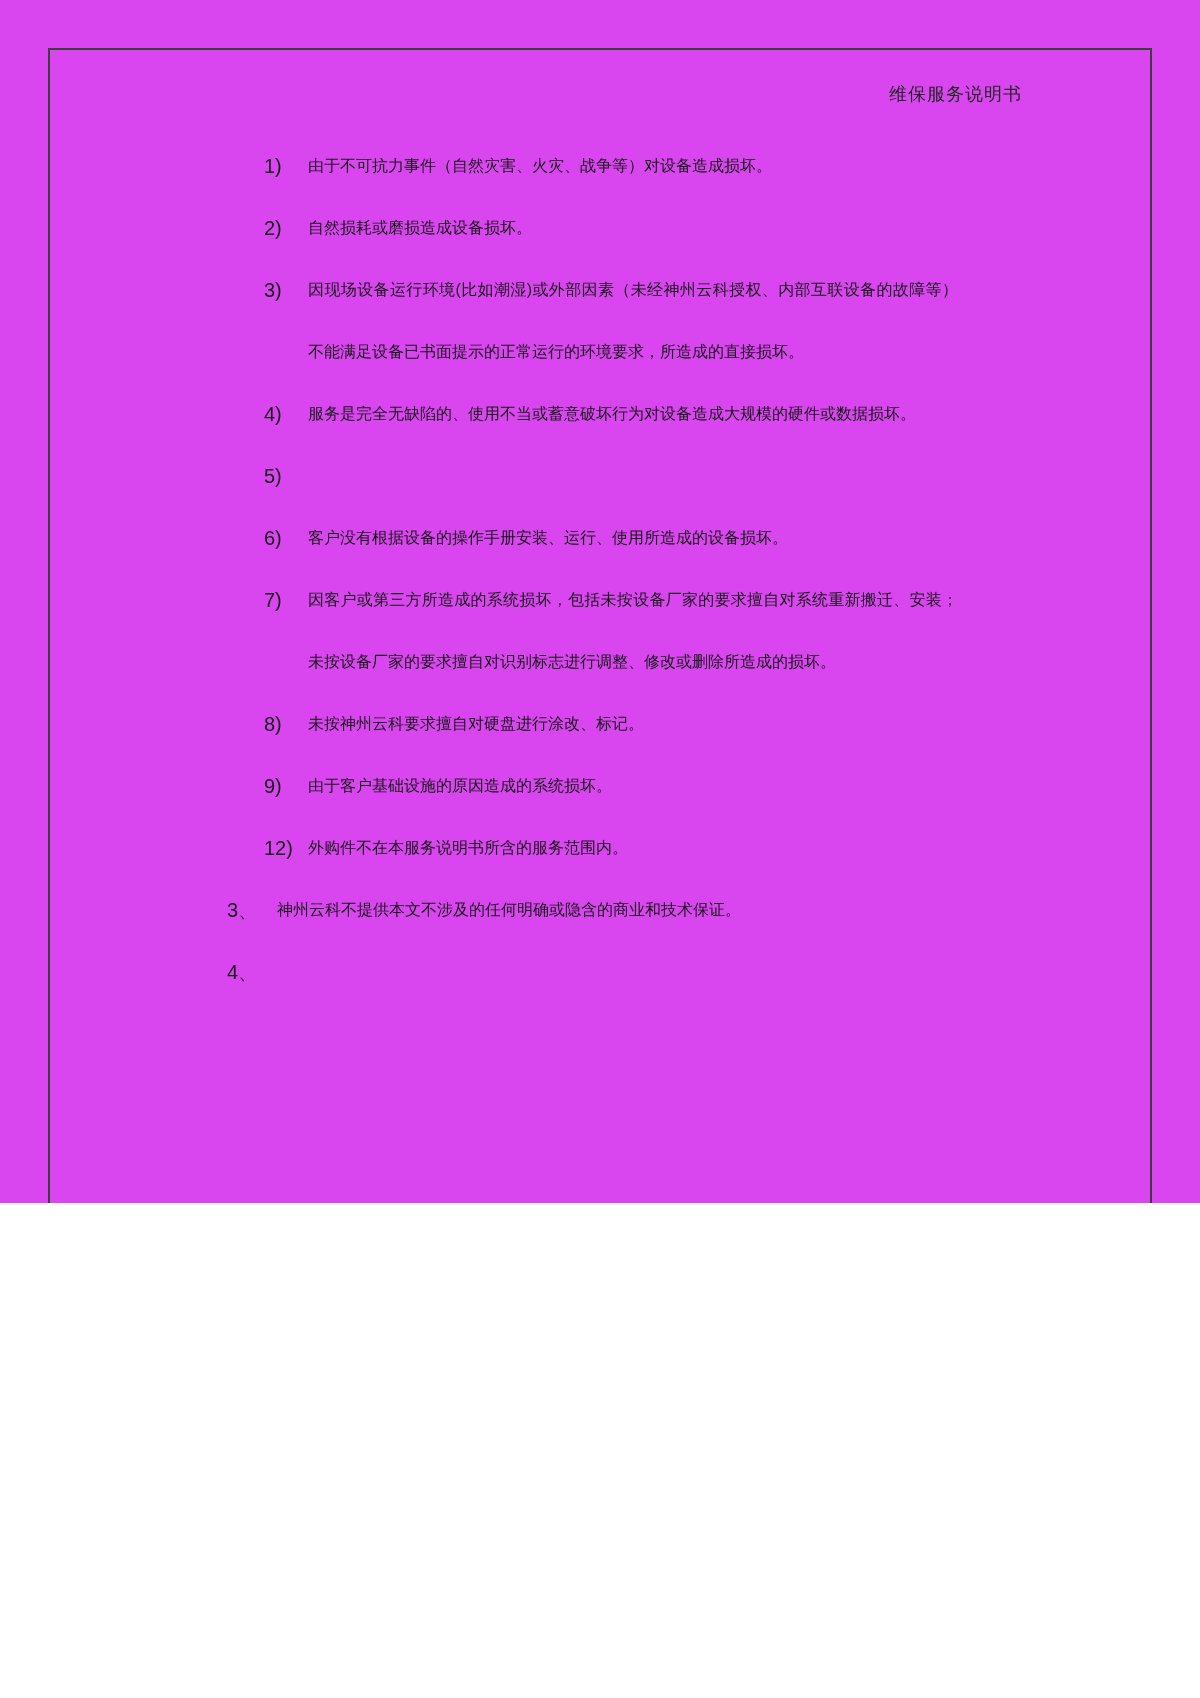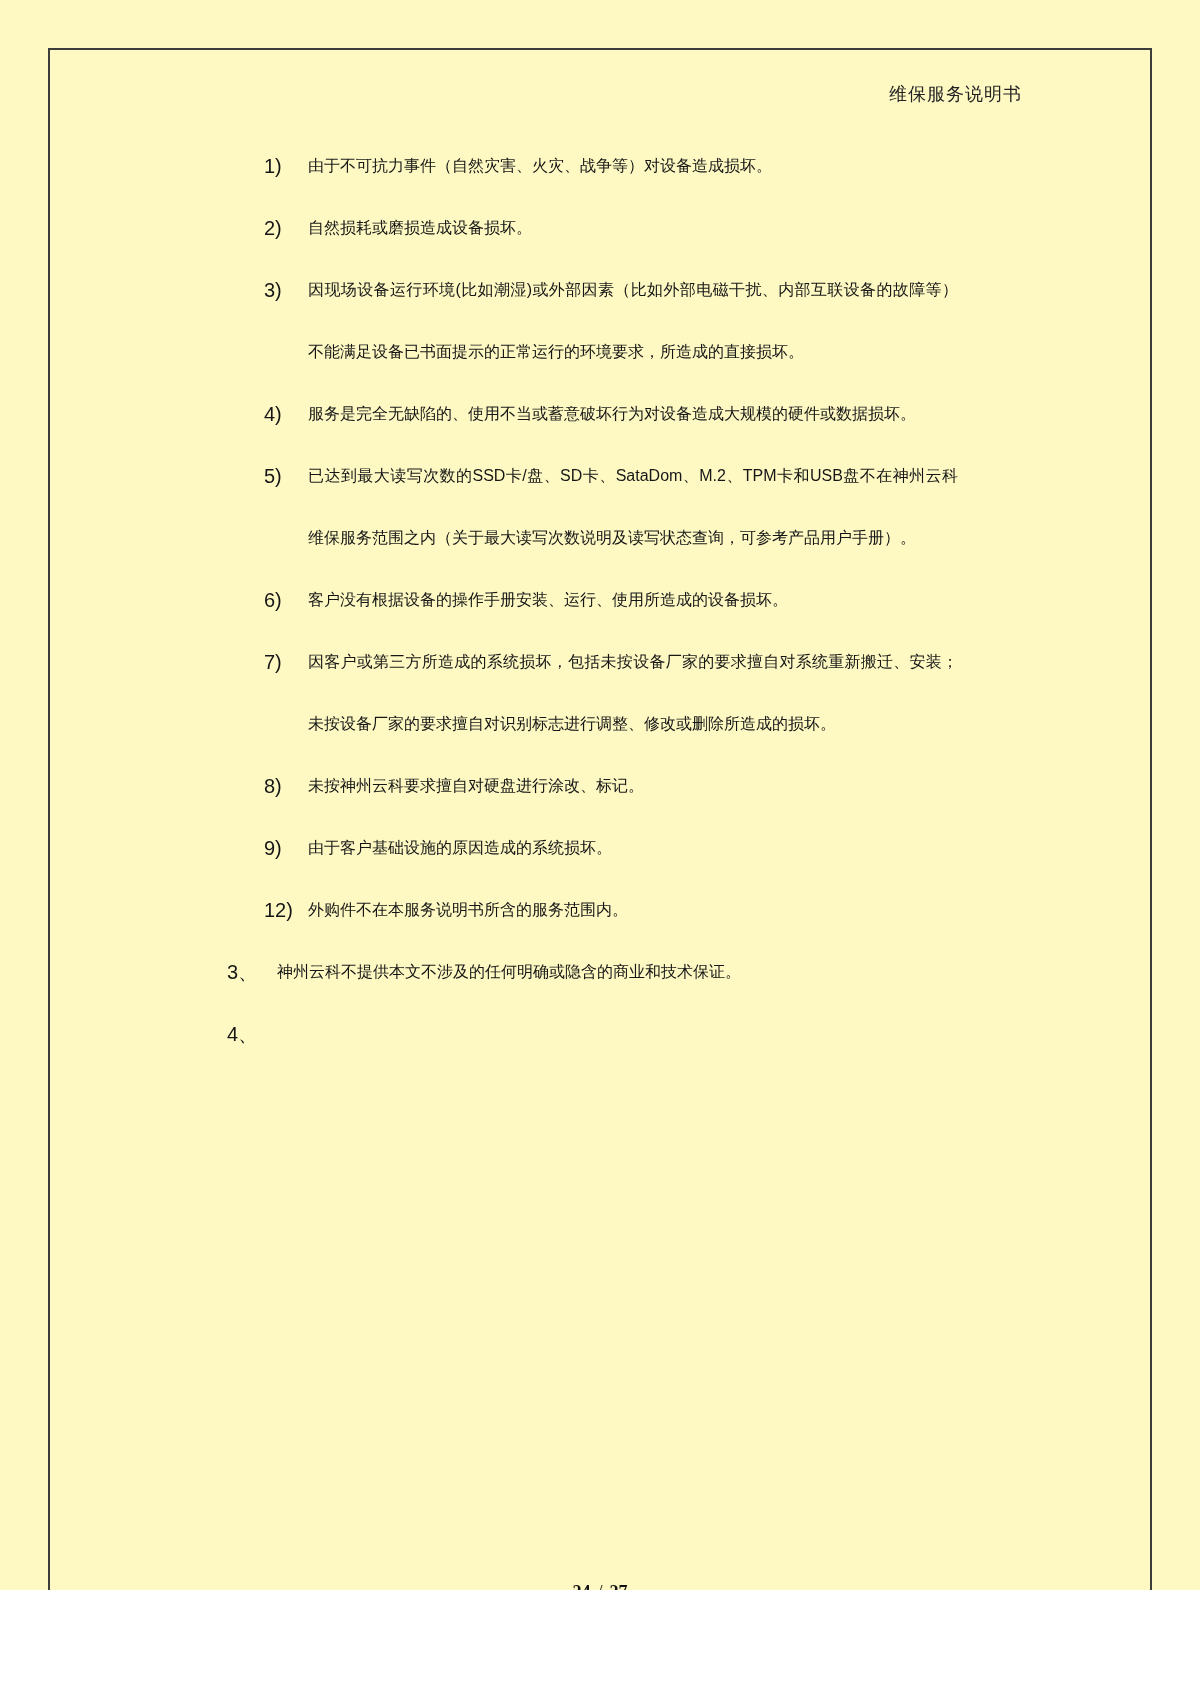--- a/index.html
+++ b/index.html
@@ -1,20 +1,20 @@
 <!DOCTYPE html>
 <html><head>
 <meta charset="utf-8">
 <style>
   html, body { margin: 0; padding: 0; background: #ffffff; }
   .page {
     position: relative;
     width: 1200px;
-    height: 1590px;
-    background: #fef9c3;
+    height: 1203px;
+    background: #d946ef;
     overflow: hidden;
     font-family: "Liberation Sans", sans-serif;
     color: #161616;
   }
   .frame {
     position: absolute;
     left: 48px;
     top: 48px;
     width: 1104px;
     height: 1600px;
@@ -81,29 +81,28 @@
     <div class="row sub">
       <span class="num">1)</span>
       <span class="txt">由于不可抗力事件（自然灾害、火灾、战争等）对设备造成损坏。</span>
     </div>
     <div class="row sub">
       <span class="num">2)</span>
       <span class="txt">自然损耗或磨损造成设备损坏。</span>
     </div>
     <div class="row sub">
       <span class="num">3)</span>
-      <span class="txt">因现场设备运行环境(比如潮湿)或外部因素（比如外部电磁干扰、内部互联设备的故障等）不能满足设备已书面提示的正常运行的环境要求，所造成的直接损坏。</span>
+      <span class="txt">因现场设备运行环境(比如潮湿)或外部因素（未经神州云科授权、内部互联设备的故障等）不能满足设备已书面提示的正常运行的环境要求，所造成的直接损坏。</span>
     </div>
     <div class="row sub">
       <span class="num">4)</span>
       <span class="txt">服务是完全无缺陷的、使用不当或蓄意破坏行为对设备造成大规模的硬件或数据损坏。</span>
     </div>
     <div class="row sub">
       <span class="num">5)</span>
-      <span class="txt">已达到最大读写次数的SSD卡/盘、SD卡、SataDom、M.2、TPM卡和USB盘不在神州云科维保服务范围之内（关于最大读写次数说明及读写状态查询，可参考产品用户手册）。</span>
     </div>
     <div class="row sub">
       <span class="num">6)</span>
       <span class="txt">客户没有根据设备的操作手册安装、运行、使用所造成的设备损坏。</span>
     </div>
     <div class="row sub">
       <span class="num">7)</span>
       <span class="txt">因客户或第三方所造成的系统损坏，包括未按设备厂家的要求擅自对系统重新搬迁、安装；未按设备厂家的要求擅自对识别标志进行调整、修改或删除所造成的损坏。</span>
     </div>
     <div class="row sub">

